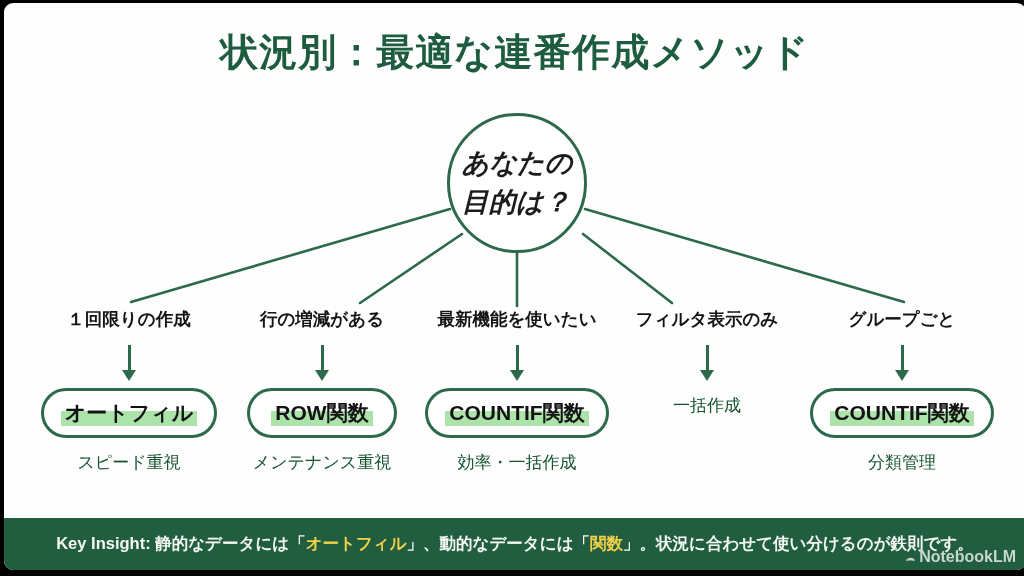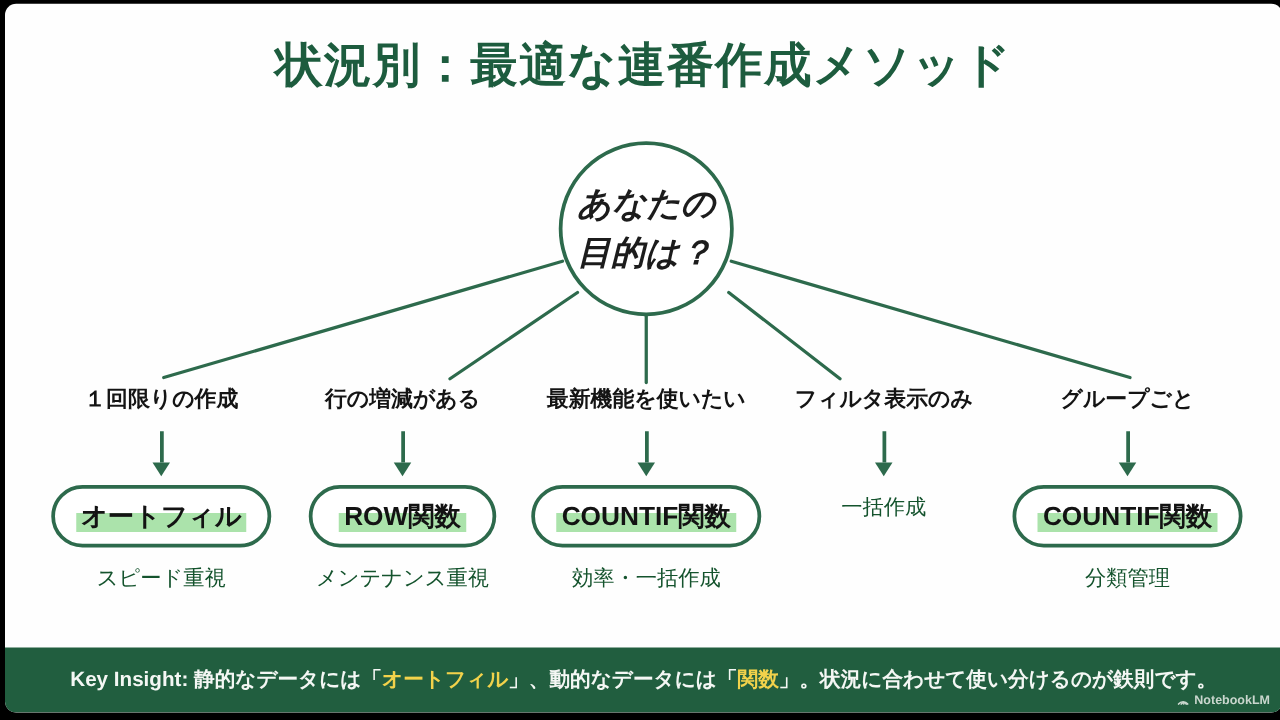--- a/index.html
+++ b/index.html
@@ -13,21 +13,21 @@
   .condition{font-size:17.5px;font-weight:700;color:#141414;line-height:24px;white-space:nowrap;font-family:Liberation Serif, serif;}
   .arrow{margin-top:14px;height:36px;display:flex;flex-direction:column;align-items:center;}
   .arrow .stem{width:3px;height:25px;background:#2d6a4c;}
   .arrow .head{width:0;height:0;border-left:7px solid transparent;border-right:7px solid transparent;border-top:11px solid #2d6a4c;}
   .pill{margin-top:7px;height:50px;min-width:150px;padding:0 17px;background:#fff;border:3px solid #2d6a4c;border-radius:28px;display:flex;align-items:center;justify-content:center;}
   .pill .method{font-size:21px;font-weight:800;color:#131313;white-space:nowrap;padding:0 4px;background:linear-gradient(to bottom,transparent 42%,#abe3ab 42%,#abe3ab 96%,transparent 96%);}
   .benefit{margin-top:13px;font-size:17px;font-weight:400;color:#14532d;white-space:nowrap;}
   .footer{position:absolute;left:0;bottom:0;width:100%;height:52px;background:#215e3f;display:flex;align-items:center;justify-content:center;margin-top:32px;}
   .footer-text{font-size:16.5px;font-weight:700;color:#f4f7f4;white-space:nowrap;}
   .footer-text .hl{color:#f2d24b;}
-  .watermark{position:absolute;right:10px;bottom:4px;display:flex;align-items:center;gap:3px;color:#c9d6cd;font-size:10px;font-weight:600;}
+  .watermark{position:absolute;right:10px;bottom:4px;display:flex;align-items:center;gap:3px;color:#c9d6cd;font-size:16px;font-weight:600;}
 </style>
 </head>
 <body>
 
 <div class="frame">
   <div class="canvas">
 
     <div class="title">状況別：最適な連番作成メソッド</div>
 
     <svg class="connectors" viewBox="0 0 1022 567" xmlns="http://www.w3.org/2000/svg">

